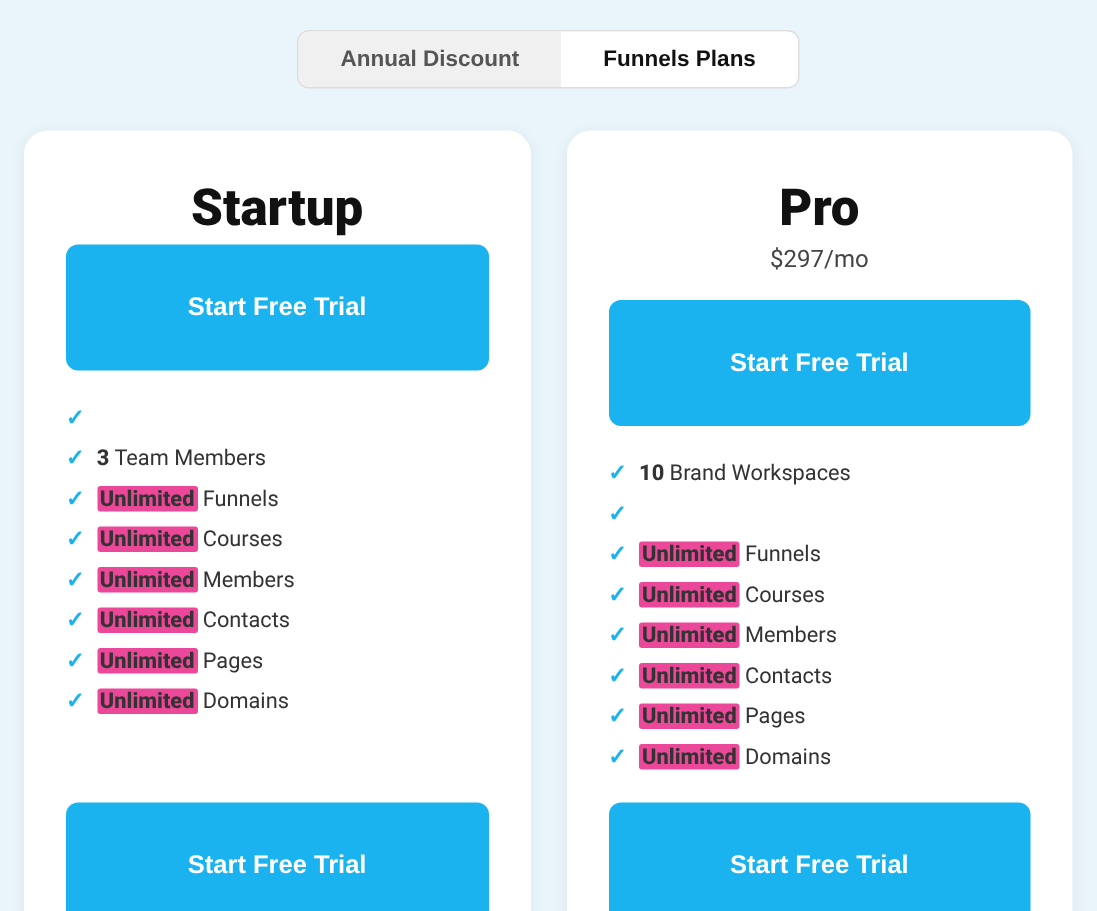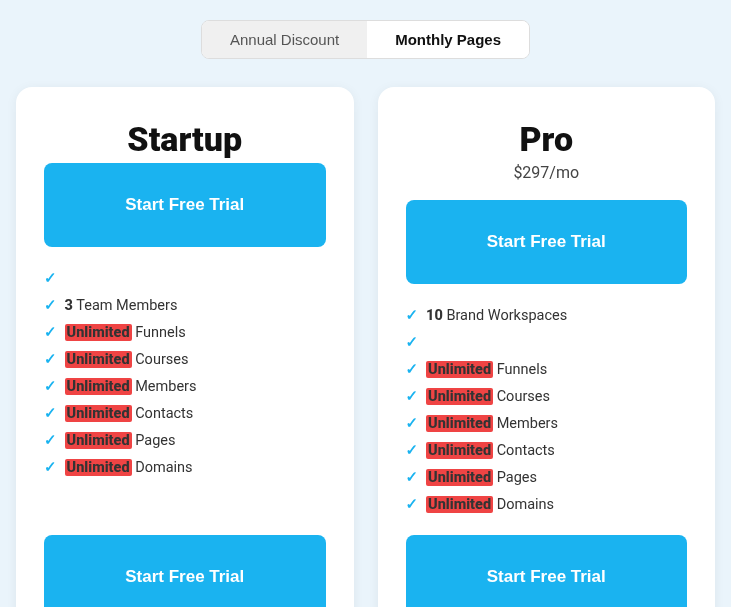--- a/index.html
+++ b/index.html
@@ -21,21 +21,21 @@
       background: #fff;
       border: 1.5px solid #ddd;
       border-radius: 8px;
       overflow: hidden;
       margin-bottom: 28px;
     }
 
     .toggle-btn {
       padding: 10px 28px;
       font-size: 15px;
-      font-weight: 400;
+      font-weight: 700;
       cursor: pointer;
       border: none;
       background: transparent;
       color: #333;
     }
 
     .toggle-btn.active {
       background: #fff;
       font-weight: 700;
       color: #111;
@@ -115,36 +115,36 @@
       font-weight: 900;
       font-size: 15px;
       flex-shrink: 0;
     }
 
     .feature-text b {
       font-weight: 800;
     }
 
     .highlight {
-      background: #ef4444;
+      background: #ec4899;
       font-weight: 800;
       padding: 0 2px;
       border-radius: 2px;
     }
 
     .feature-text {
       color: #333;
     }
   </style>
 </head>
 <body>
 
 <div class="toggle-bar">
   <button class="toggle-btn">Annual Discount</button>
-  <button class="toggle-btn active">Monthly Pages</button>
+  <button class="toggle-btn active">Funnels Plans</button>
 </div>
 
 <div class="cards" id="cards-container">
     <div class="card">
       <div class="plan-name">Startup</div>
       <button class="cta-btn">Start Free Trial</button>
       <ul class="features">
         <li class="feature-item">
           <span class="check-icon">✓</span>
         </li>

